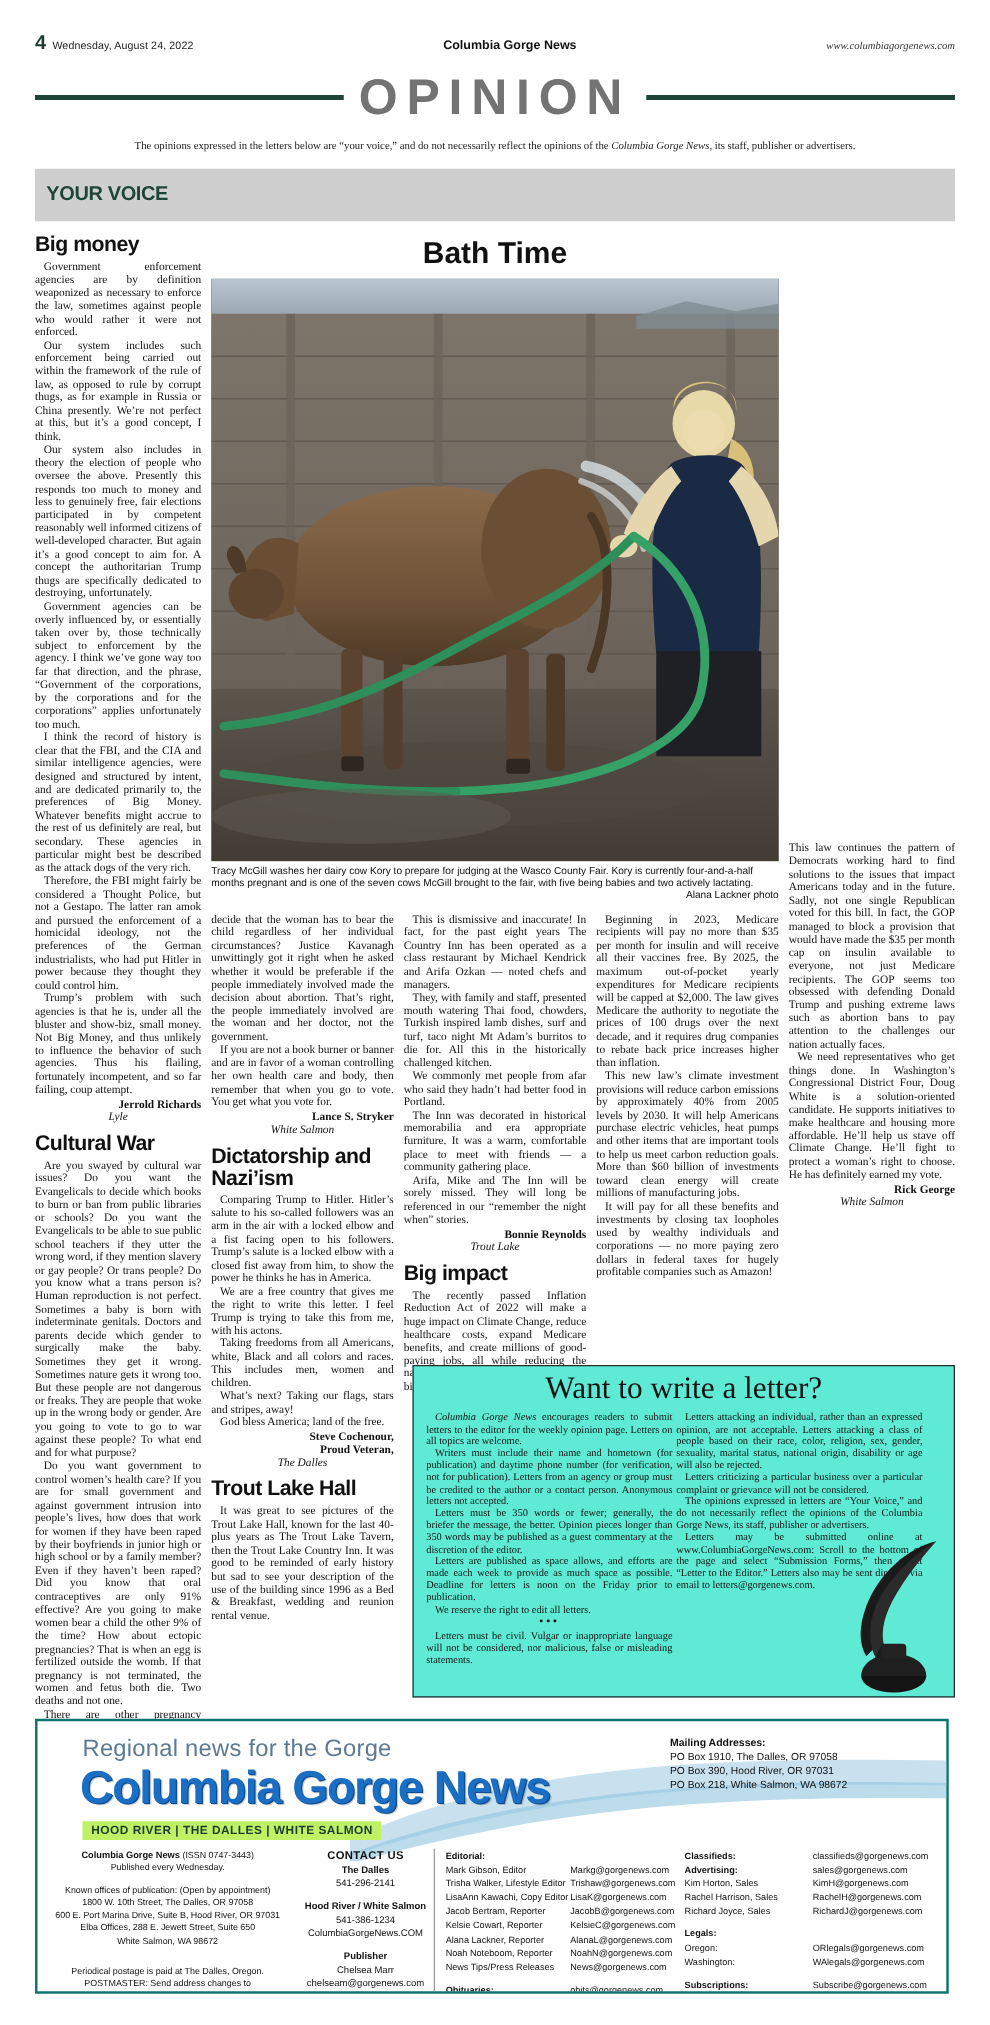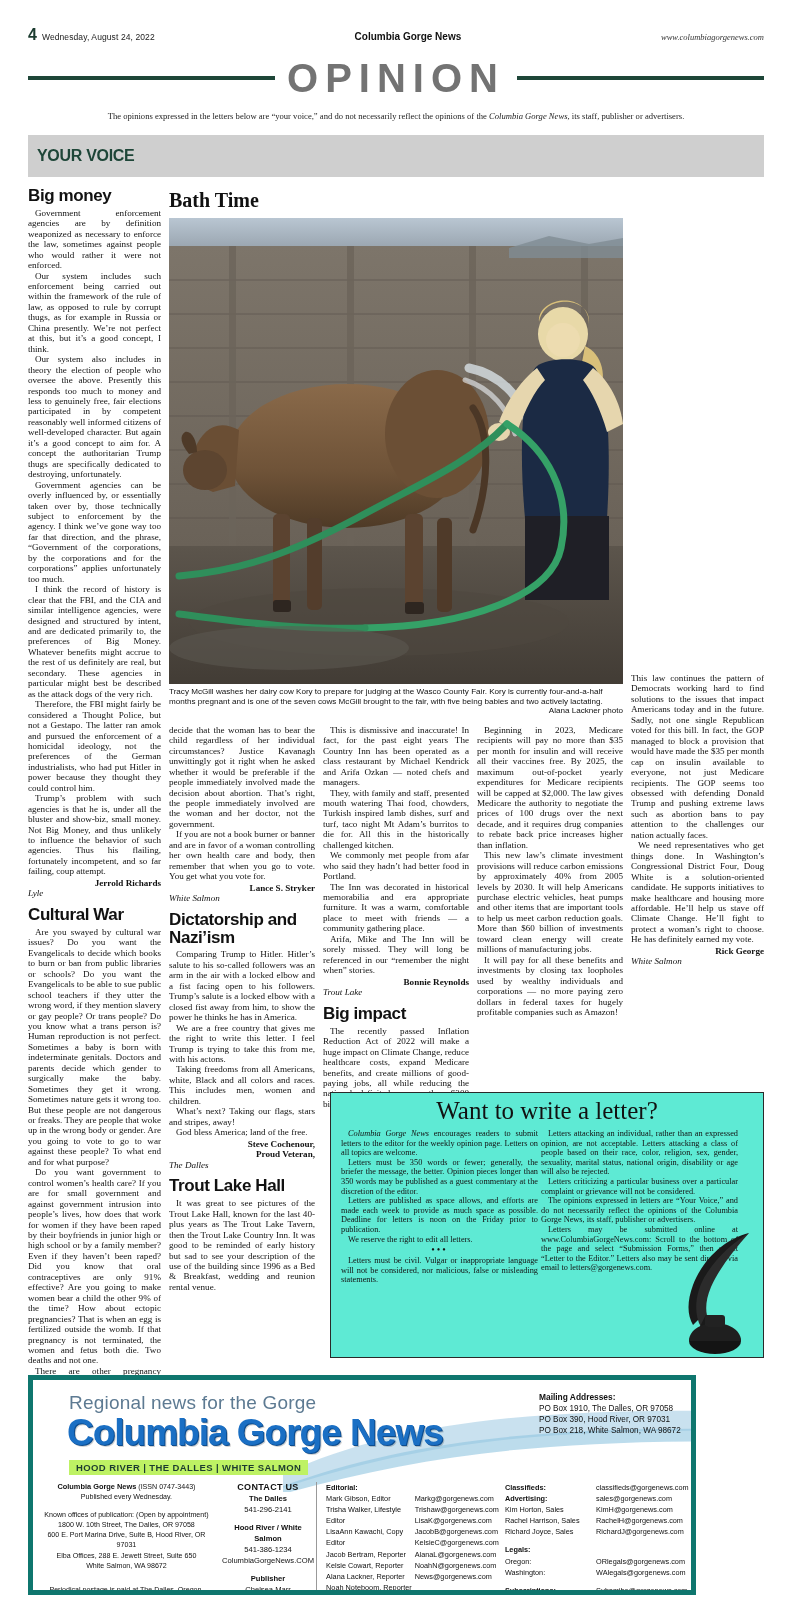--- a/index.html
+++ b/index.html
@@ -43,45 +43,45 @@
   .col-wide { width:454px; }
 
   h2.head { font-family:"Liberation Sans", sans-serif; font-weight:700;
             font-size:17px; line-height:1.05; margin:0 0 3px 0; color:#111;
             letter-spacing:-0.4px; }
   p.body { font-size:9.1px; line-height:10.45px; margin:0; text-align:justify;
            text-indent:7px; hyphens:auto; }
   p.body.noind { text-indent:0; }
   .sig { text-align:right; font-weight:700; font-size:9.1px; line-height:10.6px; margin-top:1px;
          font-family:"Liberation Serif", serif; }
-  .sigloc { text-align:left; font-style:italic; font-size:9.1px; line-height:10.6px; }
+  .sigloc { text-align:center; font-style:italic; font-size:9.1px; line-height:10.6px; }
   .gap { height:7px; }
 
   
-  .photo-title { text-align:left; font-family:Liberation Serif, serif;
-                 font-weight:700; font-size:20px; color:#111; margin:2px 0 6px 0; }
+  .photo-title { text-align:center; font-family:Liberation Sans, sans-serif;
+                 font-weight:700; font-size:24px; color:#111; margin:2px 0 6px 0; }
   .photo-frame { width:454px; height:466px; position:relative; overflow:hidden; background:#6f6a60; }
   .cutline { font-family:"Liberation Sans", sans-serif; font-weight:400;
              font-size:8.1px; line-height:9.6px; margin-top:3px; color:#111; }
   .cutline .credit { display:block; text-align:right; }
 
   
   .letterbox { position:absolute; left:330px; top:1092px; width:434px; height:266px;
                background:#5eead4; border:1px solid #2a2a2a; }
   .letterbox h3 { text-align:center; font-family:"Liberation Serif", serif;
                   font-weight:400; font-size:25px; margin:4px 0 4px 0; color:#111; }
   .lb-cols { display:flex; gap:3px; padding:0 10px; }
   .lb-col { width:197px; }
   .lb-col p { font-size:8.3px; line-height:9.6px; margin:0; text-align:justify; text-indent:7px; }
   .dots { text-align:center; letter-spacing:2px; font-size:10px; line-height:10px; margin:1px 0; }
   .quill { position:absolute; right:4px; bottom:2px; width:96px; height:126px; }
 
   
-  .footbox { position:absolute; left:28px; top:1375px; width:668px; height:220px;
-             border:5px solid #0f766e; background:#fff; overflow:hidden; }
+  .footbox { position:absolute; left:28px; top:1375px; width:731px; height:220px;
+             border:2px solid #0f766e; background:#fff; overflow:hidden; }
   .foot-inner { position:relative; width:100%; height:100%; }
   .regional { font-family:"Liberation Sans", sans-serif; font-size:19px; color:#5d7a92;
               position:absolute; left:36px; top:12px; letter-spacing:.2px; }
   .cgn-logo { position:absolute; left:34px; top:32px; font-family:"Liberation Sans", sans-serif;
               font-weight:700; font-size:37px; letter-spacing:-1px;
               color:#1a6fc4; text-shadow:1px 1px 0 #0d4d8f, 2px 2px 0 rgba(0,0,0,.18); }
   .cities { position:absolute; left:36px; top:80px; background:#bef264; padding:2px 7px;
             font-family:"Liberation Sans", sans-serif; font-weight:700; font-size:9.5px;
             color:#1b3b2f; letter-spacing:.4px; }
   .mailing { position:absolute; left:506px; top:12px; font-family:"Liberation Sans", sans-serif;
@@ -299,20 +299,21 @@
       <div class="sig">Rick George</div>
       <div class="sigloc">White Salmon</div>
     </div>
   </div>
 
   <div class="letterbox">
     <h3>Want to write a letter?</h3>
     <div class="lb-cols">
       <div class="lb-col">
         <p><i>Columbia Gorge News</i><span> encourages readers to submit letters to the editor for the weekly opinion page. Letters on all topics are welcome.</span></p>
+        <p>Writers must include their name and hometown (for publication) and daytime phone number (for verification, not for publication). Letters from an agency or group must be credited to the author or a contact person. Anonymous letters not accepted.</p>
         <p>Letters must be 350 words or fewer; generally, the briefer the message, the better. Opinion pieces longer than 350 words may be published as a guest commentary at the discretion of the editor.</p>
         <p>Letters are published as space allows, and efforts are made each week to provide as much space as possible. Deadline for letters is noon on the Friday prior to publication.</p>
         <p>We reserve the right to edit all letters.</p>
         <div class="dots">•••</div>
         <p>Letters must be civil. Vulgar or inappropriate language will not be considered, nor malicious, false or misleading statements.</p>
       </div>
       <div class="lb-col">
         <p>Letters attacking an individual, rather than an expressed opinion, are not acceptable. Letters attacking a class of people based on their race, color, religion, sex, gender, sexuality, marital status, national origin, disability or age will also be rejected.</p>
         <p>Letters criticizing a particular business over a particular complaint or grievance will not be considered.</p>
         <p>The opinions expressed in letters are “Your Voice,” and do not necessarily reflect the opinions of the Columbia Gorge News, its staff, publisher or advertisers.</p>

